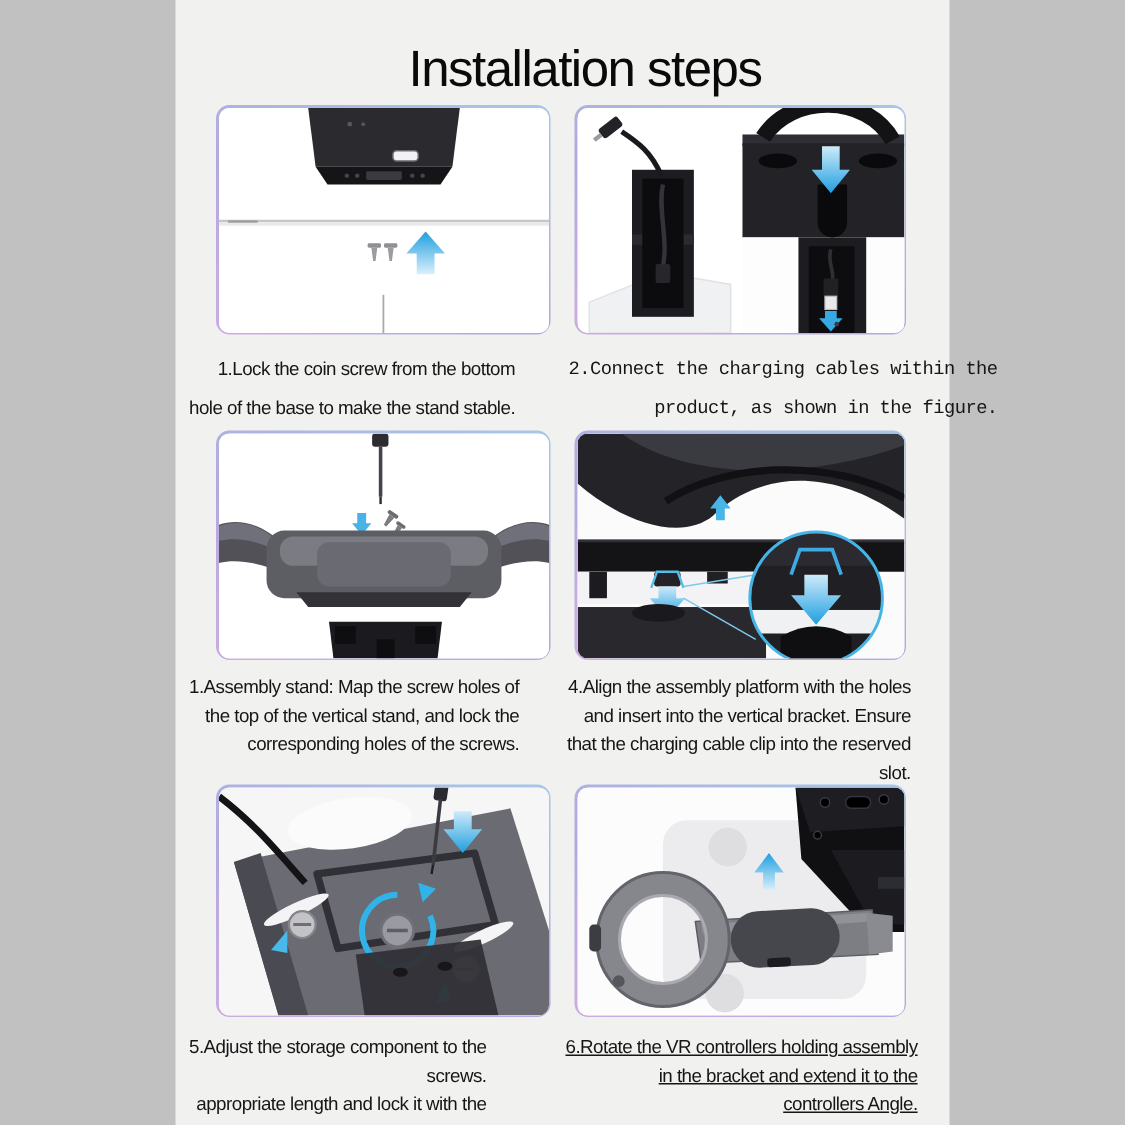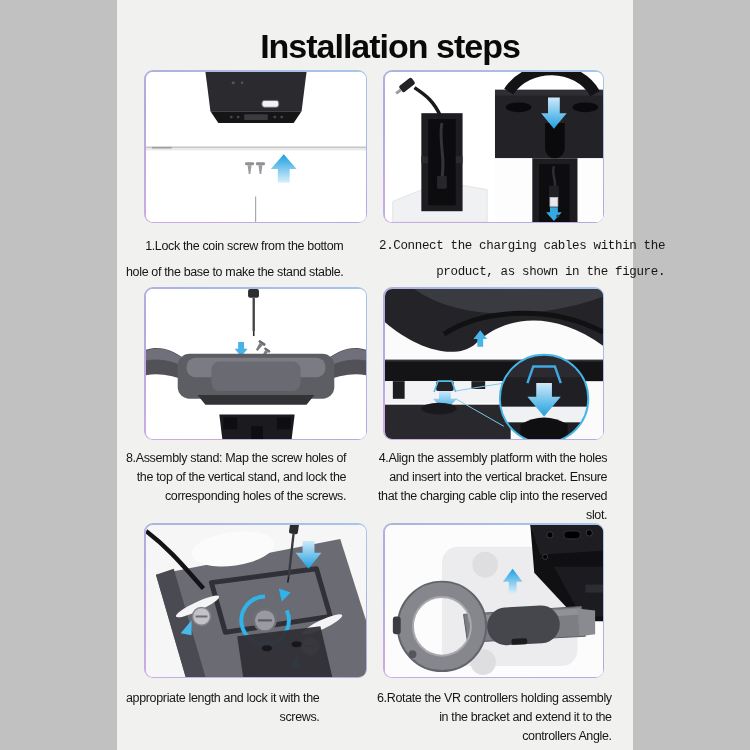--- a/index.html
+++ b/index.html
@@ -2,41 +2,41 @@
 <html><head>
 <meta charset="utf-8">
 <style>
   html,body{margin:0;padding:0;}
   body{width:750px;height:750px;overflow:hidden;font-family:"Liberation Sans",sans-serif;}
   .page{position:relative;width:750px;height:750px;background:#f1f1f0;}
   .gutter{position:absolute;top:0;width:117px;height:750px;background:#c1c1c1;}
   .gutter.left{left:0;}
   .gutter.right{left:633px;}
   .title{position:absolute;left:132px;top:0px;width:516px;text-align:center;
-         font-size:34px;font-weight:700;letter-spacing:-1px;color:#0a0a0a;line-height:46px;}
+         font-size:34px;font-weight:400;letter-spacing:-1px;color:#0a0a0a;line-height:46px;}
   .panel{position:absolute;border-radius:9px;padding:1.5px;box-sizing:border-box;
          background:linear-gradient(205deg,#a6c7e9 0%,#b3a9de 55%,#cbade2 100%);}
   .panel-inner{width:100%;height:100%;background:#ffffff;border-radius:7px;overflow:hidden;}
   .panel-inner svg{display:block;}
   .p1{left:144px;top:70px;width:223px;height:153px;}
   .p2{left:383px;top:70px;width:221px;height:153px;}
   .p3{left:144px;top:287px;width:223px;height:153px;}
   .p4{left:383px;top:287px;width:221px;height:153px;}
   .p5{left:144px;top:523px;width:223px;height:155px;}
   .p6{left:383px;top:523px;width:221px;height:155px;}
   .caption{position:absolute;font-size:12.5px;letter-spacing:-0.35px;color:#161616;}
   .caption .line{display:block;white-space:nowrap;text-align:right;}
   .cap-row1{line-height:26px;}
   .cap-row2,.cap-row3{line-height:19px;}
   .c1{left:126px;top:233px;}
   .c2{left:379px;top:233px;font-family:Liberation Mono, monospace;}
   .c3{left:126px;top:449px;}
   .c4{left:378px;top:449px;}
   .c5{left:126px;top:689px;}
-  .c6{left:377px;top:689px;}
+  .c6{left:377px;top:689px;text-decoration:underline;}
 </style>
 </head>
 <body>
 
 <div class="page">
   <div class="gutter left"></div>
   <div class="gutter right"></div>
 
   <h1 class="title">Installation steps</h1>
 
@@ -310,32 +310,33 @@
 
   <div class="caption cap-row1 c1">
     <span class="line">1.Lock the coin screw from the bottom</span>
     <span class="line">hole of the base to make the stand stable.</span>
   </div>
   <div class="caption cap-row1 c2">
     <span class="line">2.Connect the charging cables within the</span>
     <span class="line">product, as shown in the figure.</span>
   </div>
   <div class="caption cap-row2 c3">
-    <span class="line">8.Assembly stand: Map the screw holes of</span>
+    <span class="line">1.Assembly stand: Map the screw holes of</span>
     <span class="line">the top of the vertical stand, and lock the</span>
     <span class="line">corresponding holes of the screws.</span>
   </div>
   <div class="caption cap-row2 c4">
     <span class="line">4.Align the assembly platform with the holes</span>
     <span class="line">and insert into the vertical bracket. Ensure</span>
     <span class="line">that the charging cable clip into the reserved</span>
     <span class="line">slot.</span>
   </div>
   <div class="caption cap-row3 c5">
+    <span class="line">5.Adjust the storage component to the</span>
+    <span class="line">screws.</span>
     <span class="line">appropriate length and lock it with the</span>
-    <span class="line">screws.</span>
   </div>
   <div class="caption cap-row3 c6">
     <span class="line">6.Rotate the VR controllers holding assembly</span>
     <span class="line">in the bracket and extend it to the</span>
     <span class="line">controllers Angle.</span>
   </div>
 </div>
 
 </body></html>

